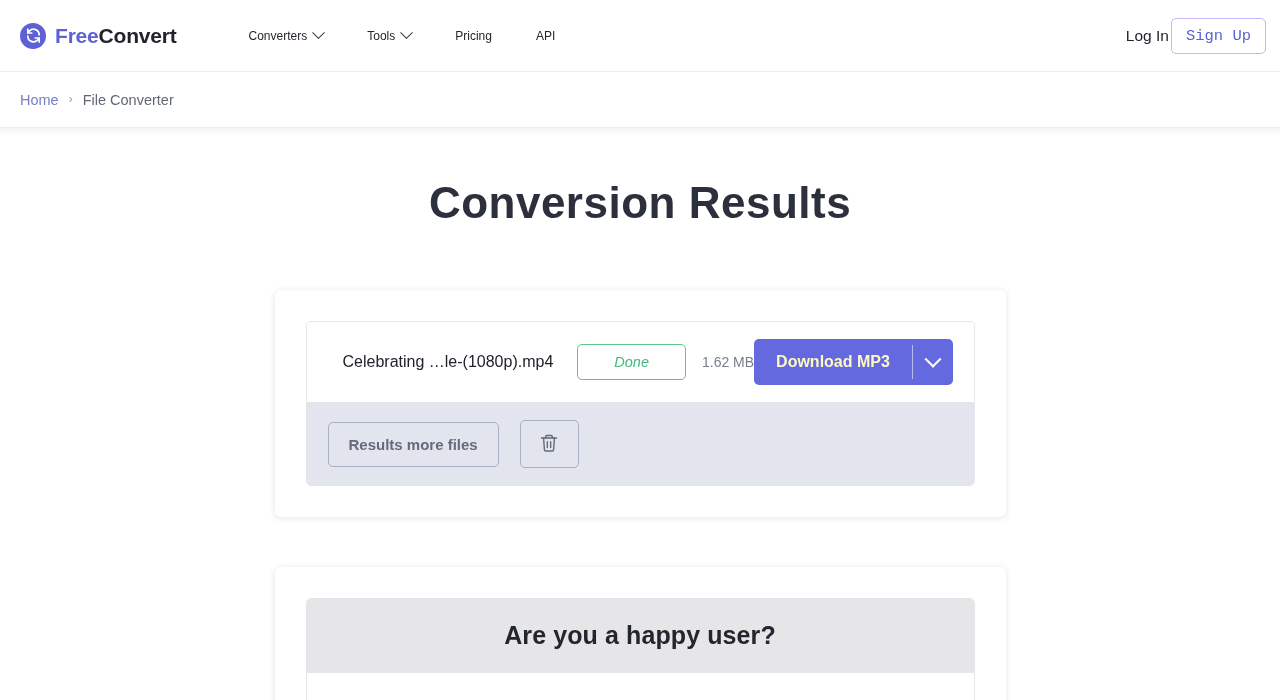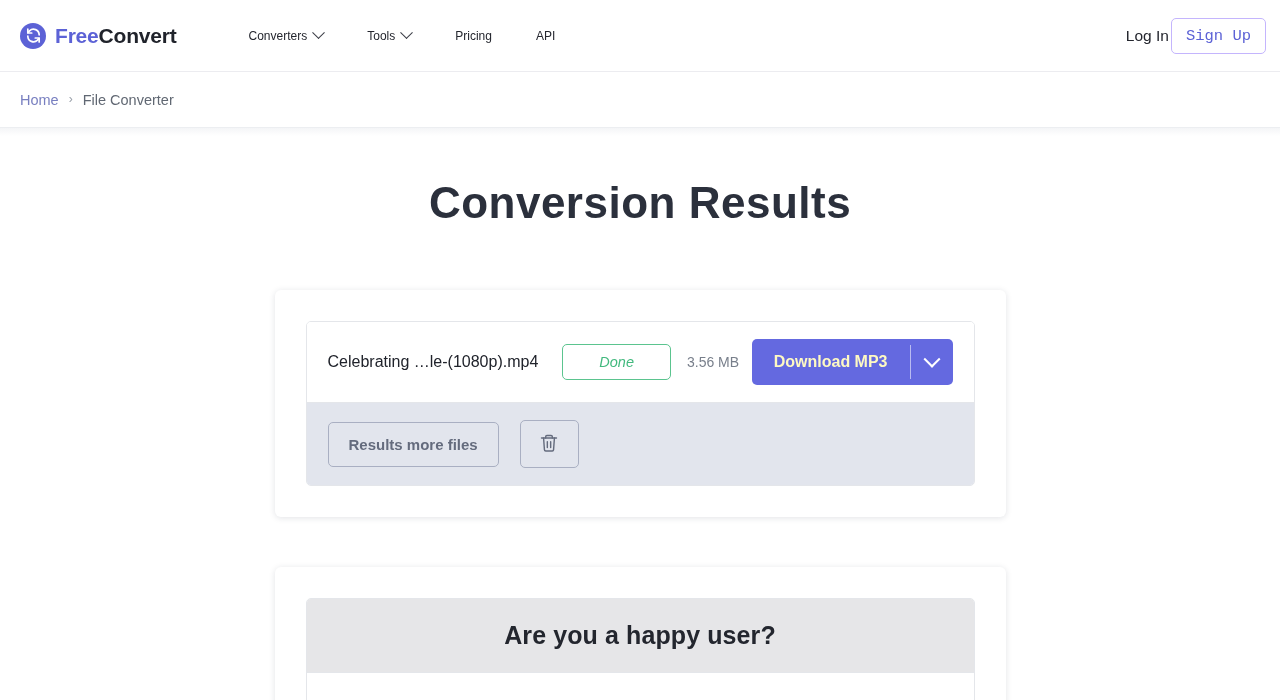--- a/index.html
+++ b/index.html
@@ -159,20 +159,21 @@
     display: flex;
     align-items: center;
     padding: 17px 21px;
     background: #ffffff;
     min-height: 72px;
   }
   .file-name {
     font-size: 16px;
     color: #20232b;
     white-space: nowrap;
+    margin-left: 15px;
   }
   .status-pill {
     margin-left: 24px;
     border: 1px solid #5bc48f;
     color: #42b97e;
     border-radius: 5px;
     font-size: 14.5px;
     padding: 9px 36px;
     background: #fff;
     white-space: nowrap;
@@ -354,21 +355,21 @@
 <div class="wrap">
 
   <h1 class="page-title">Conversion Results</h1>
 
   <div class="outer-card card-gap-1">
     <div class="inner-card">
 
       <div class="file-row">
         <span class="file-name">Celebrating …le-(1080p).mp4</span>
         <span class="status-pill">Done</span>
-        <span class="file-size">3.56 MB</span>
+        <span class="file-size">1.62 MB</span>
 
         <div class="dl-group">
           <button class="dl-main">Download MP3</button>
           <span class="dl-split"></span>
           <button class="dl-caret">
             <i></i>
           </button>
         </div>
       </div>
 

